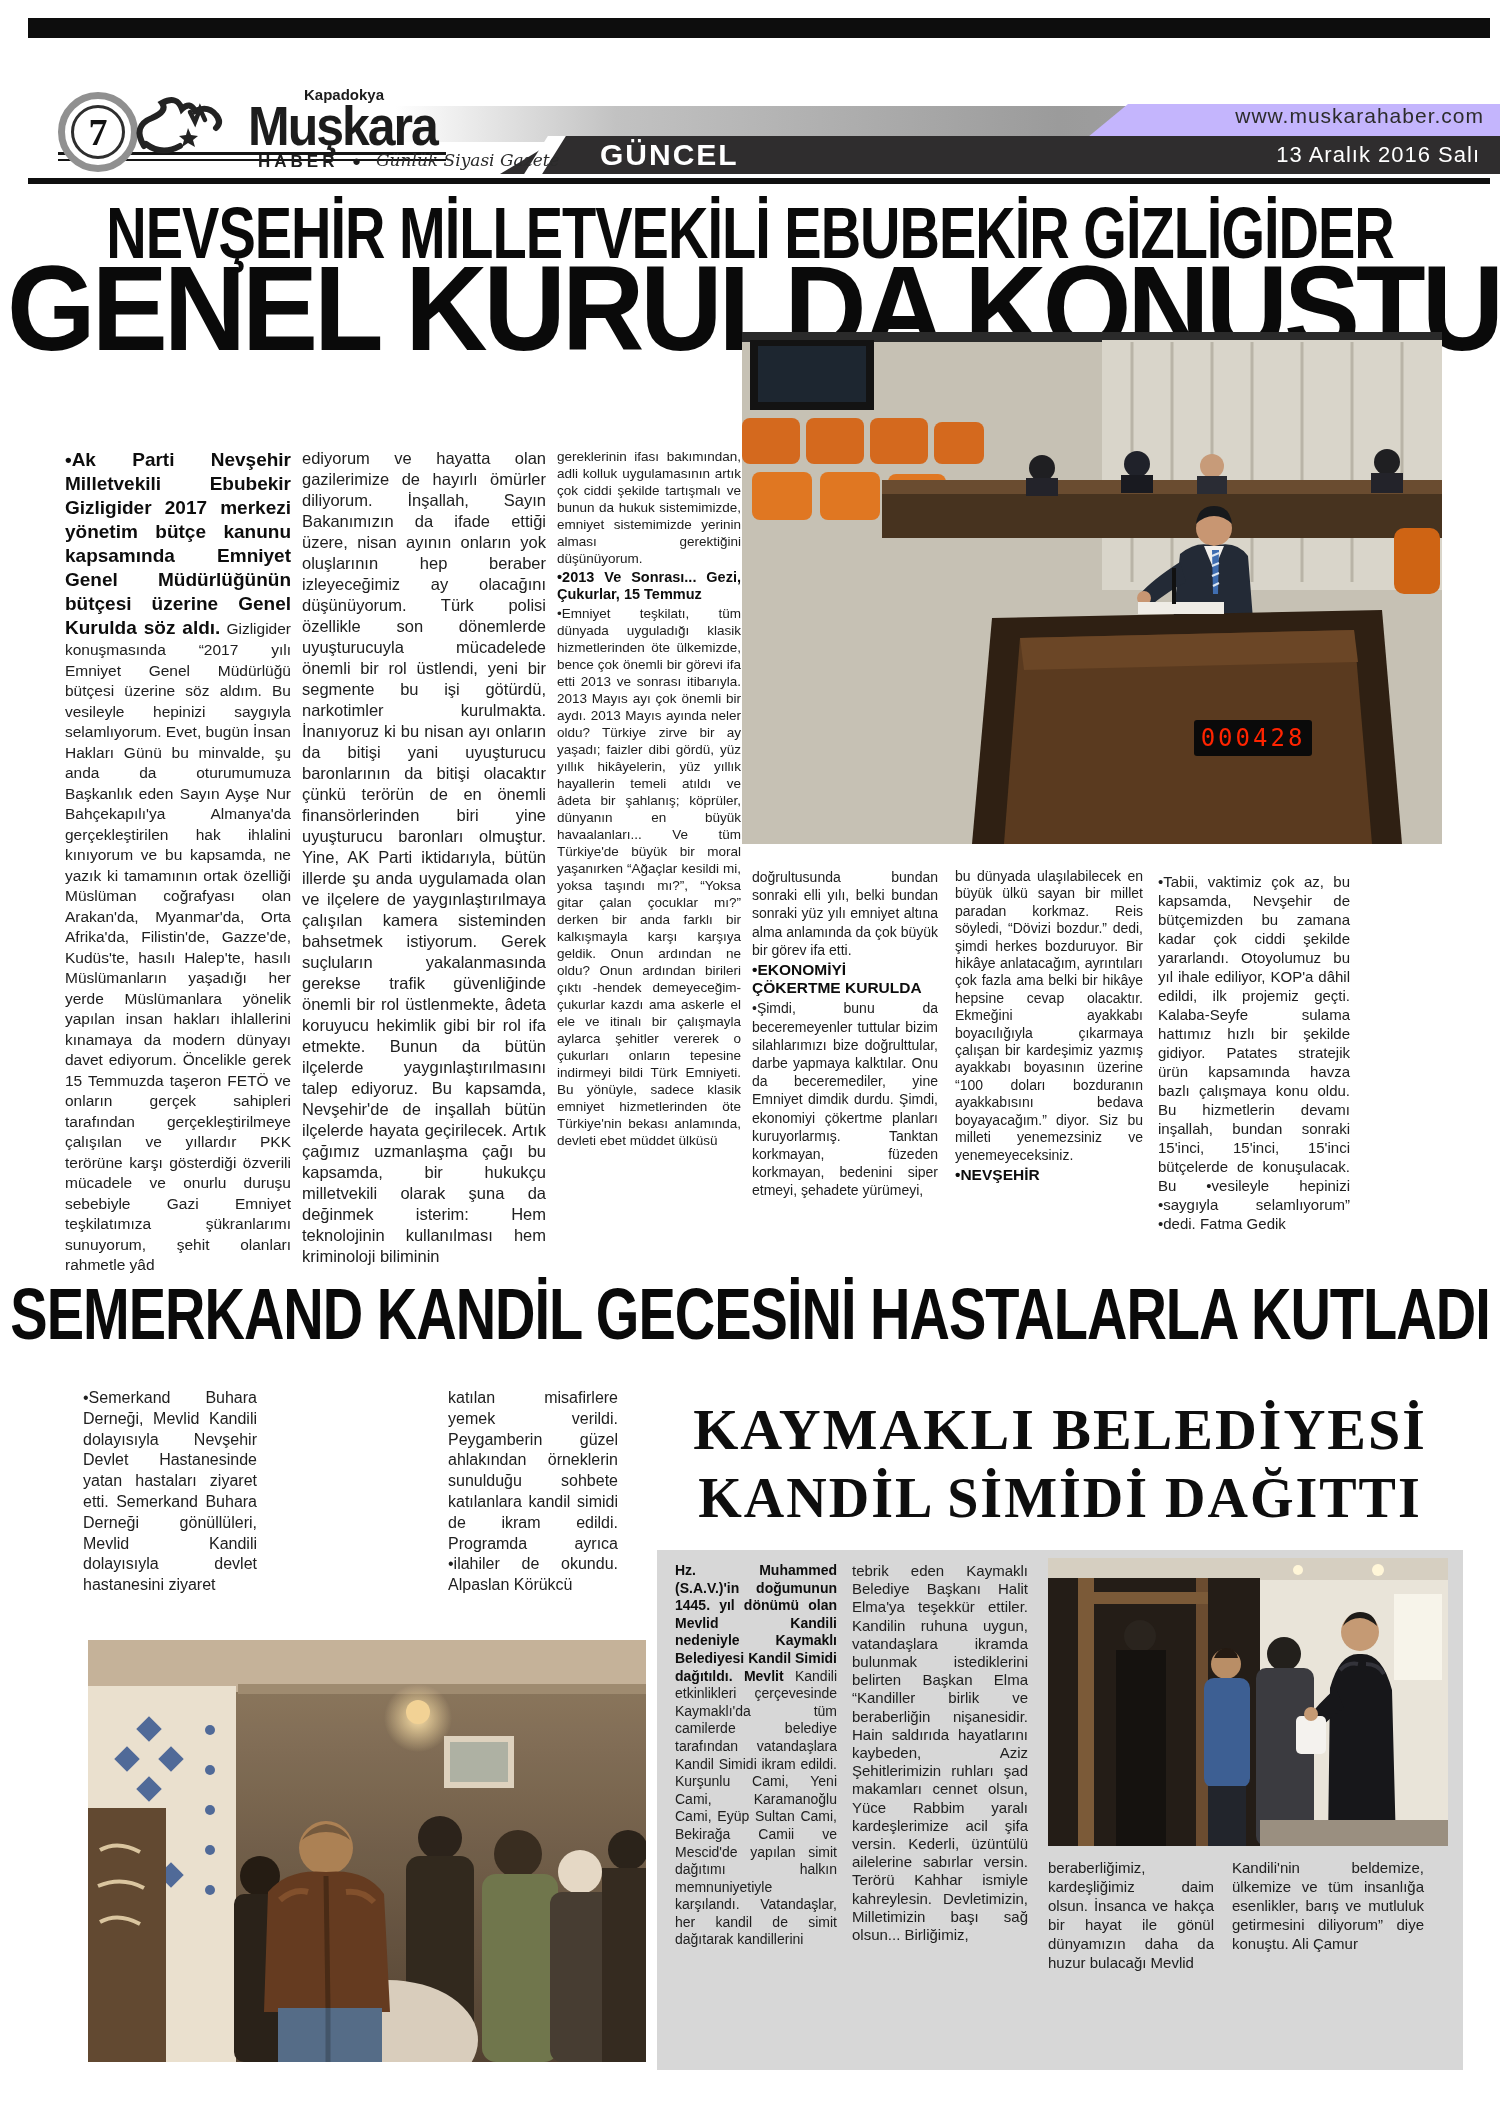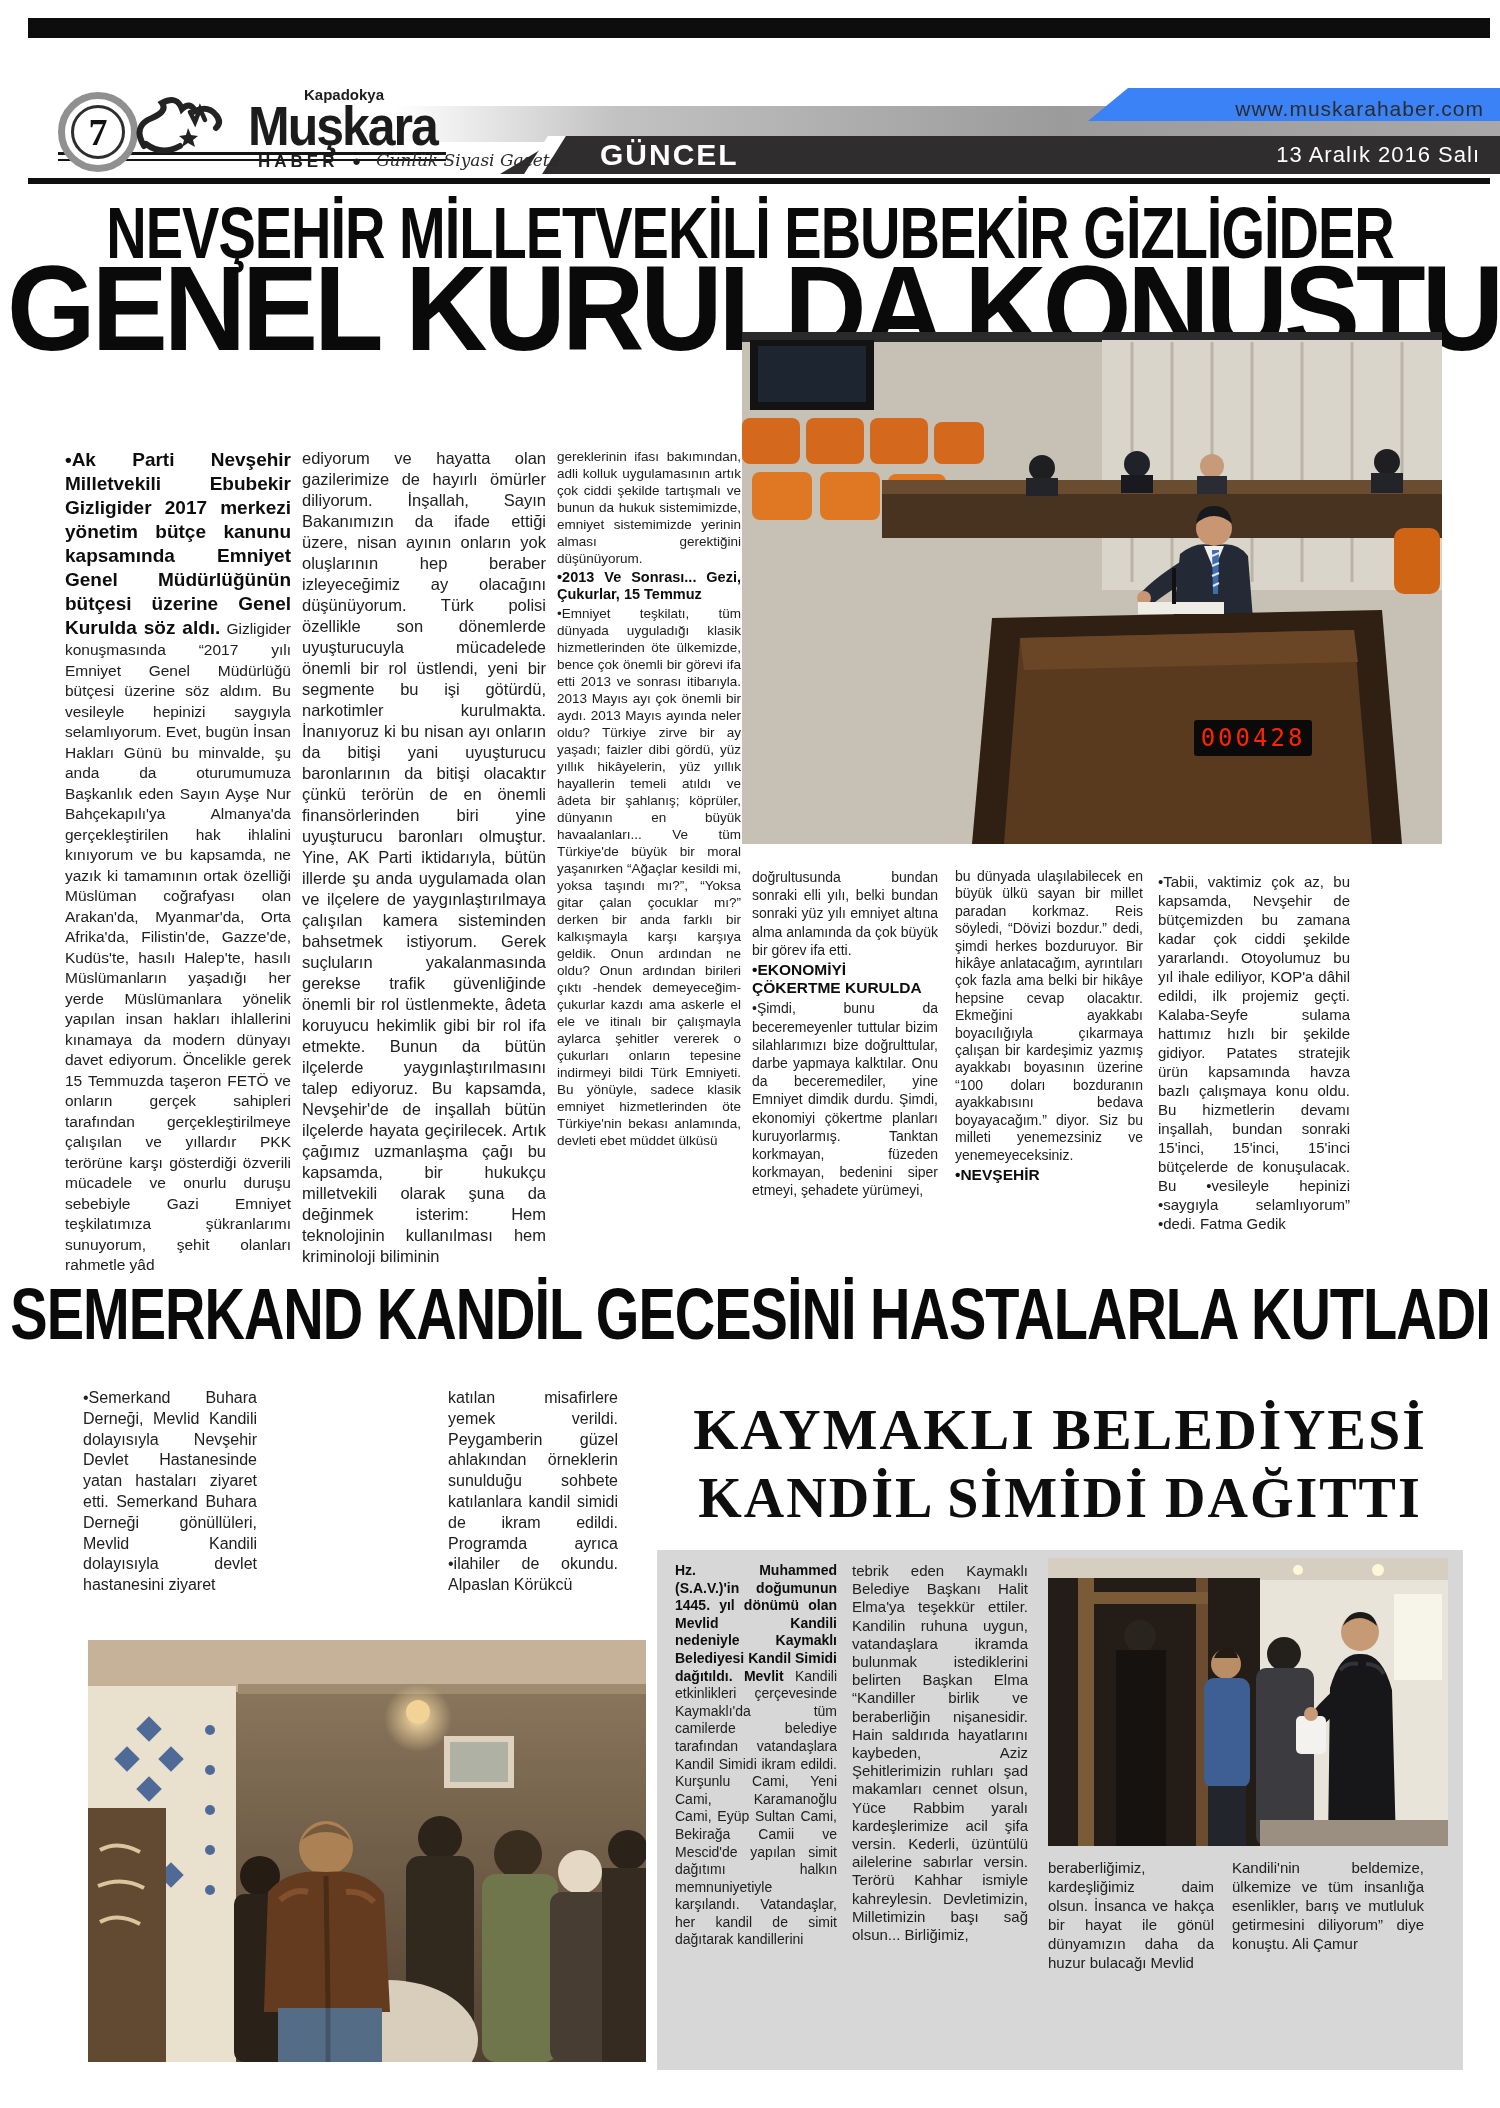--- a/index.html
+++ b/index.html
@@ -19,22 +19,22 @@
 <body>
 
 <div class="page">
 
   <div class="abs" style="left:28px;top:18px;width:1462px;height:20px;background:#0d0d0d;"></div>
 
   <div class="abs" style="left:0;top:80px;width:1500px;height:100px;">
 
     <div class="abs" style="left:395px;top:26px;width:1105px;height:36px;background:linear-gradient(90deg,#ffffff 0%,#c2c2c2 20%,#9b9b9b 60%,#a8a8a8 100%);"></div>
 
-    <div class="abs" style="left:1088px;top:8px;width:412px;height:33px;background:#3b82f6;clip-path:polygon(40px 0,100% 0,100% 100%,0 100%);
-                display:flex;align-items:flex-end;justify-content:flex-end;padding-right:0;">
+    <div class="abs" style="left:1088px;top:24px;width:412px;height:33px;background:#c4b5fd;clip-path:polygon(40px 0,100% 0,100% 100%,0 100%);
+                display:flex;align-items:flex-start;justify-content:flex-end;padding-right:0;">
       <span style="font-size:21px;color:#2c2c2c;letter-spacing:1px;padding-right:16px;">www.muskarahaber.com</span>
     </div>
 
     <div class="abs" style="left:448px;top:56px;width:1052px;height:38px;background:#2f2d2e;clip-path:polygon(115px 0,100% 0,100% 100%,52px 100%);"></div>
     <div class="abs" style="left:536px;top:56px;width:18px;height:38px;background:#ffffff;transform:skewX(-32deg);"></div>
     <div class="abs wht" style="left:600px;top:58px;font-size:30px;font-weight:800;letter-spacing:2px;">
       <span>GÜNCEL</span>
     </div>
     <div class="abs wht" style="left:1100px;top:62px;width:380px;text-align:right;font-size:22px;letter-spacing:1px;">
       <span>13 Aralık 2016 Salı</span>

